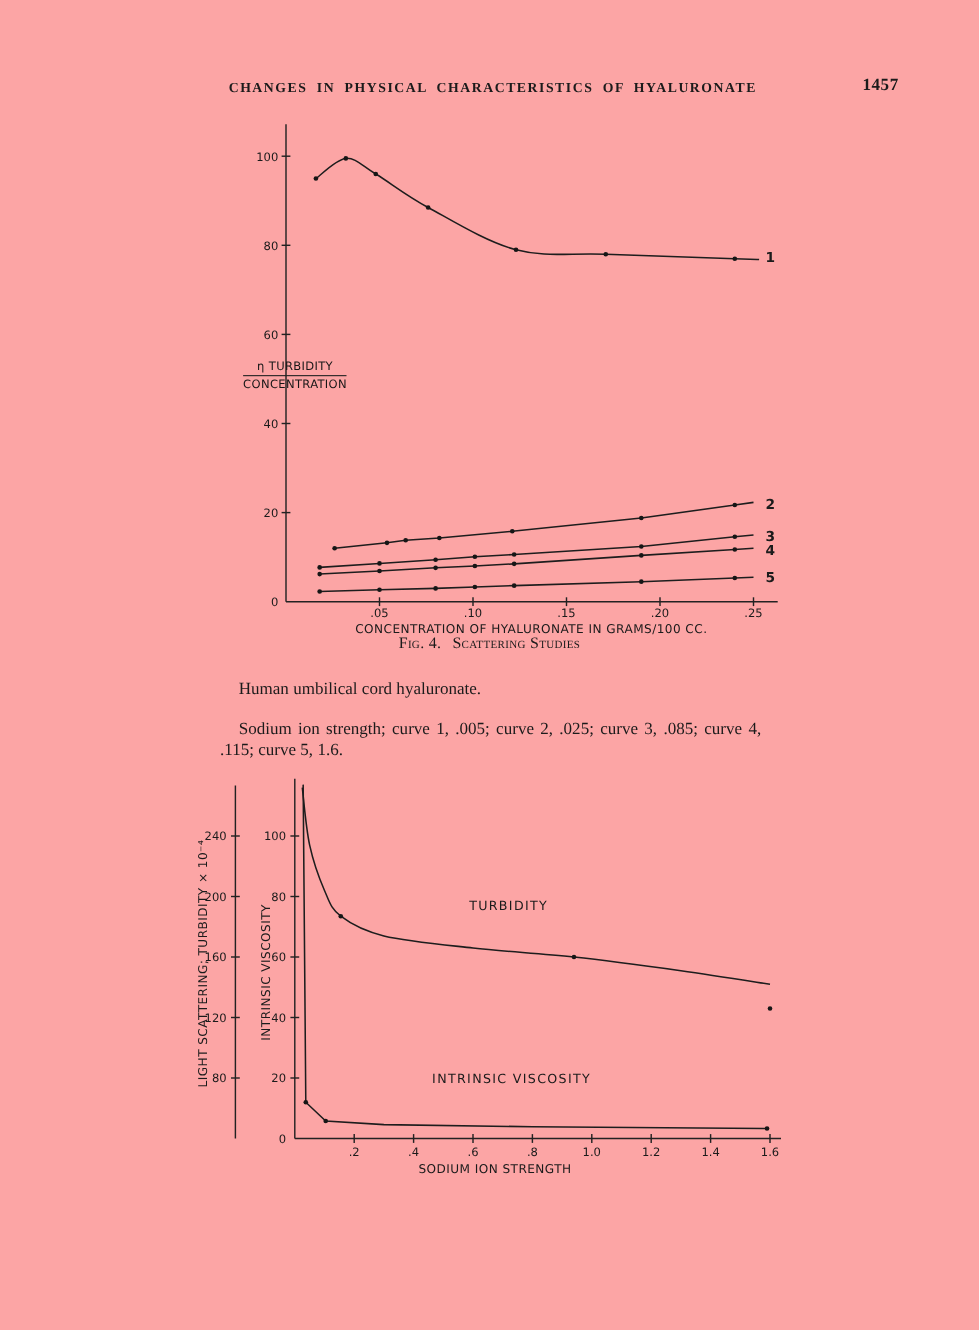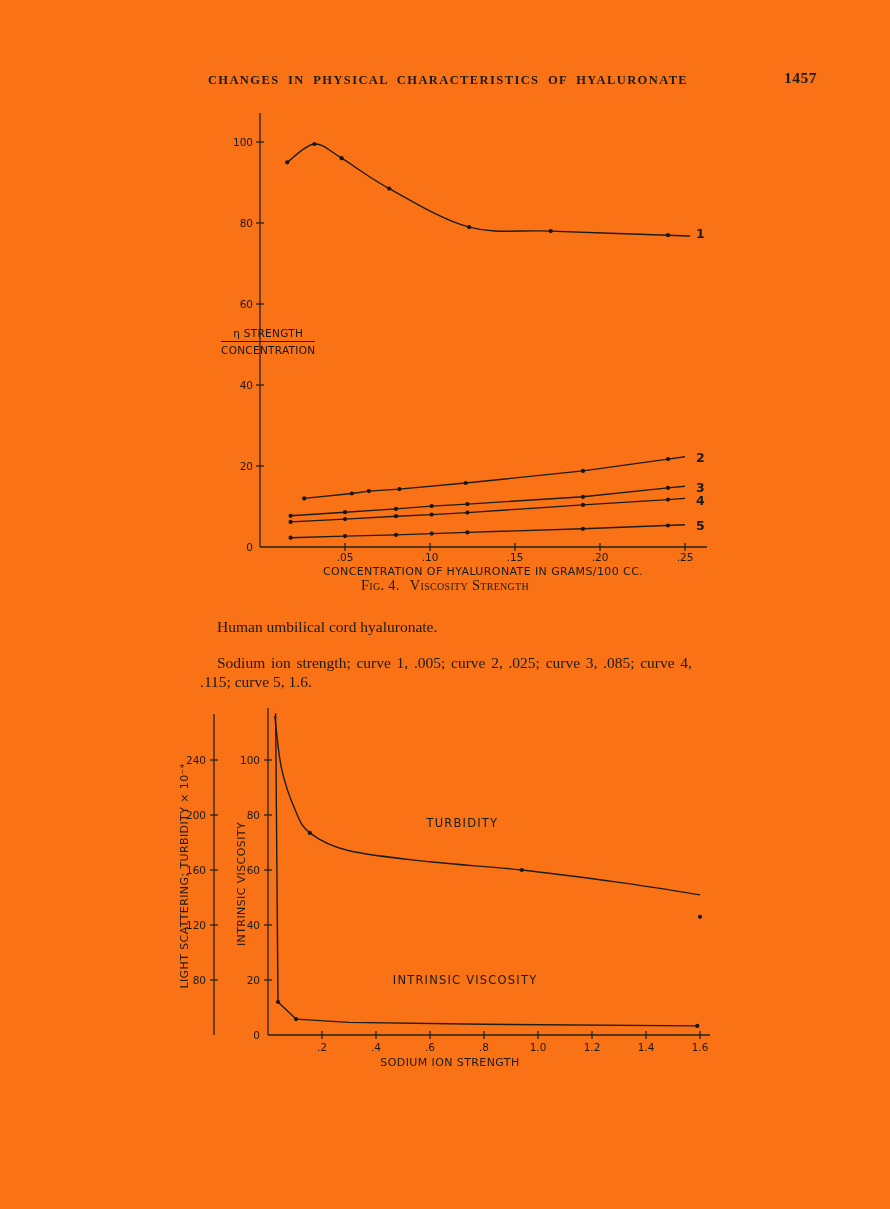--- a/index.html
+++ b/index.html
@@ -1,17 +1,17 @@
 <!DOCTYPE html>
 <html><head>
 <meta charset="utf-8">
 <style>
   html,body{margin:0;padding:0;}
   body{width:890px;height:1209px;background:#f4f4f1;}
-  .page{position:relative;width:890px;height:1209px;background:#f97316;
+  .page{position:relative;width:890px;height:1209px;background:#fca5a5;
         font-family:"Liberation Serif",serif;color:#1b1b1b;overflow:hidden;}
 
   .running-head{position:absolute;top:73px;left:168px;width:560px;text-align:center;
         font-size:12.5px;font-weight:bold;letter-spacing:1.4px;word-spacing:4px;}
   .page-num{position:absolute;top:69px;left:784px;font-size:15.5px;font-weight:bold;letter-spacing:0.5px;text-align:center;}
 
   #fig4-svg,#fig5-svg{position:absolute;overflow:visible;}
   #fig4-svg{left:180px;top:108px;}
   #fig5-svg{left:150px;top:700px;}
 
@@ -115,26 +115,26 @@
       <circle cx="165" cy="428.1" r="2.1"></circle>
       <circle cx="216" cy="426.9" r="2.1"></circle>
       <circle cx="251.7" cy="425.6" r="2.1"></circle>
       <circle cx="287.4" cy="424.4" r="2.1"></circle>
       <circle cx="403" cy="420.8" r="2.1"></circle>
       <circle cx="488" cy="417.5" r="2.1"></circle>
       <text x="516" y="421.5" class="curvelab" text-anchor="start">5</text>
     </svg>
 
   <div class="fig4-ylabel">
-    <div class="num">η STRENGTH</div>
+    <div class="num">η TURBIDITY</div>
     <div class="den">CONCENTRATION</div>
   </div>
 
   <div class="fig4-caption">
-    <span class="cap-head">Fig. 4.</span><span>Viscosity Strength</span>
+    <span class="cap-head">Fig. 4.</span><span>Scattering Studies</span>
   </div>
 
   <div class="fig4-text">
     <p>Human umbilical cord hyaluronate.</p>
     <p>Sodium ion strength; curve 1, .005; curve 2, .025; curve 3, .085; curve 4, .115; curve 5, 1.6.</p>
   </div>
 
   <svg id="fig5-svg" width="580" height="372">
       <line x1="64" y1="14" x2="64" y2="335"></line>
       <line x1="118" y1="8" x2="118" y2="335"></line>

